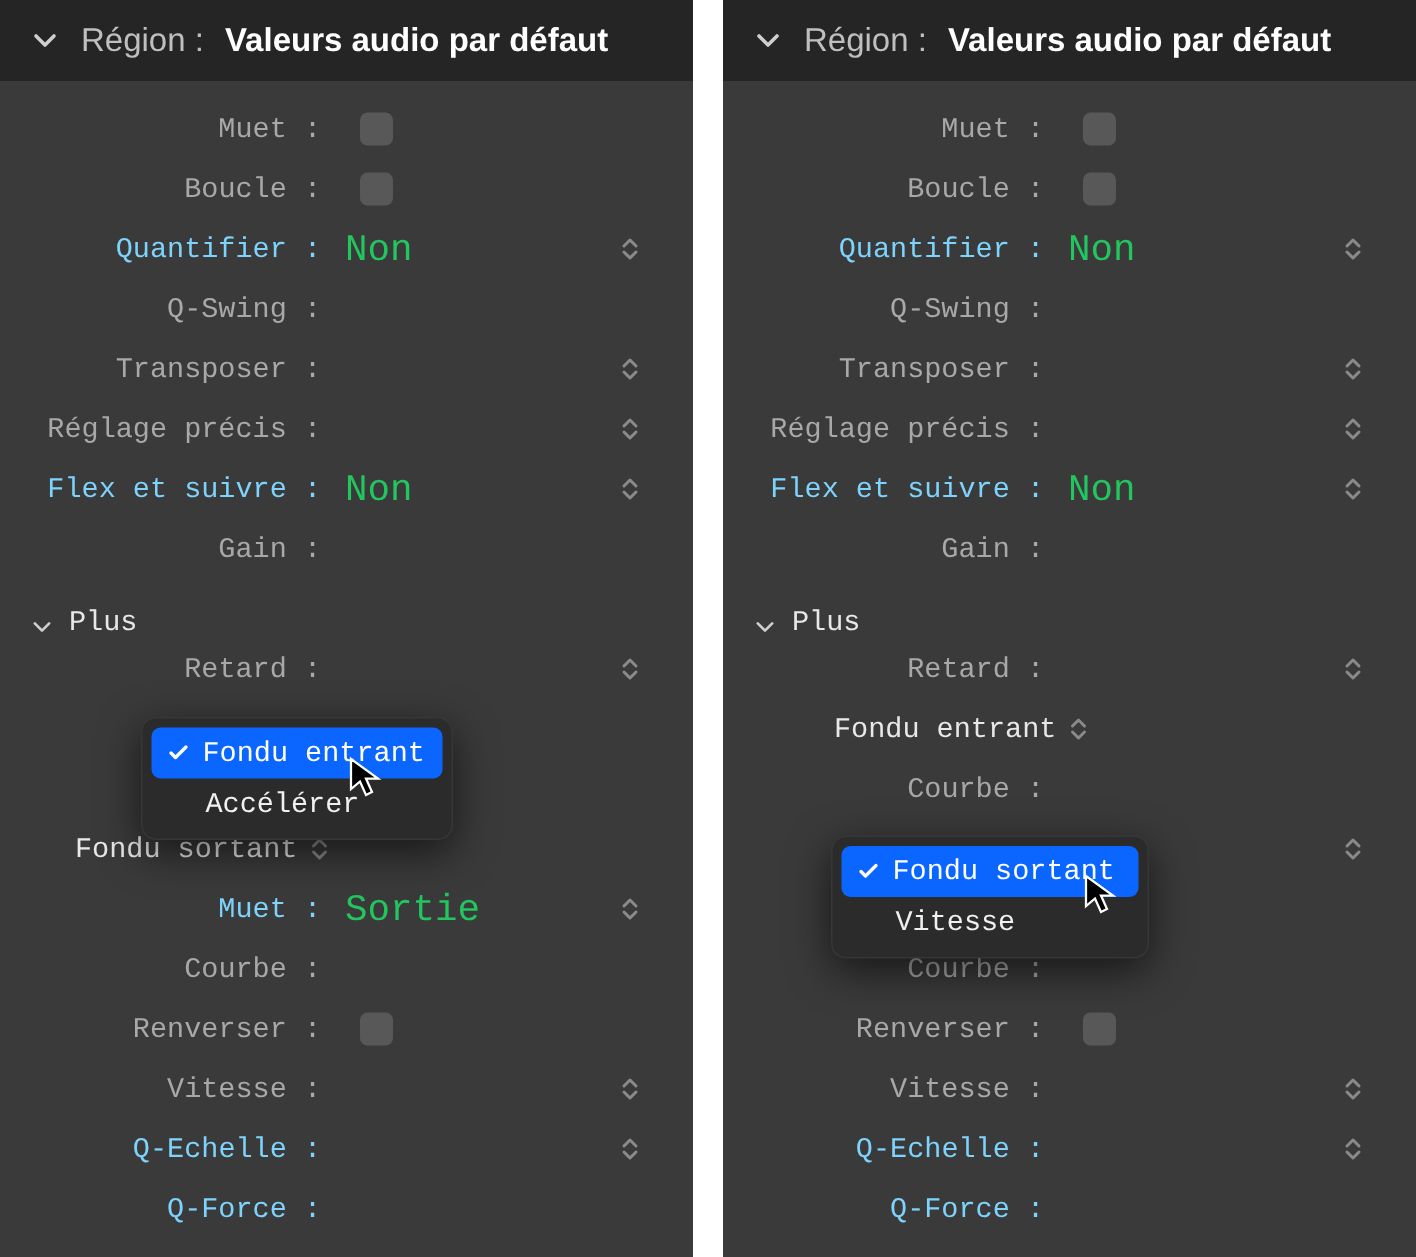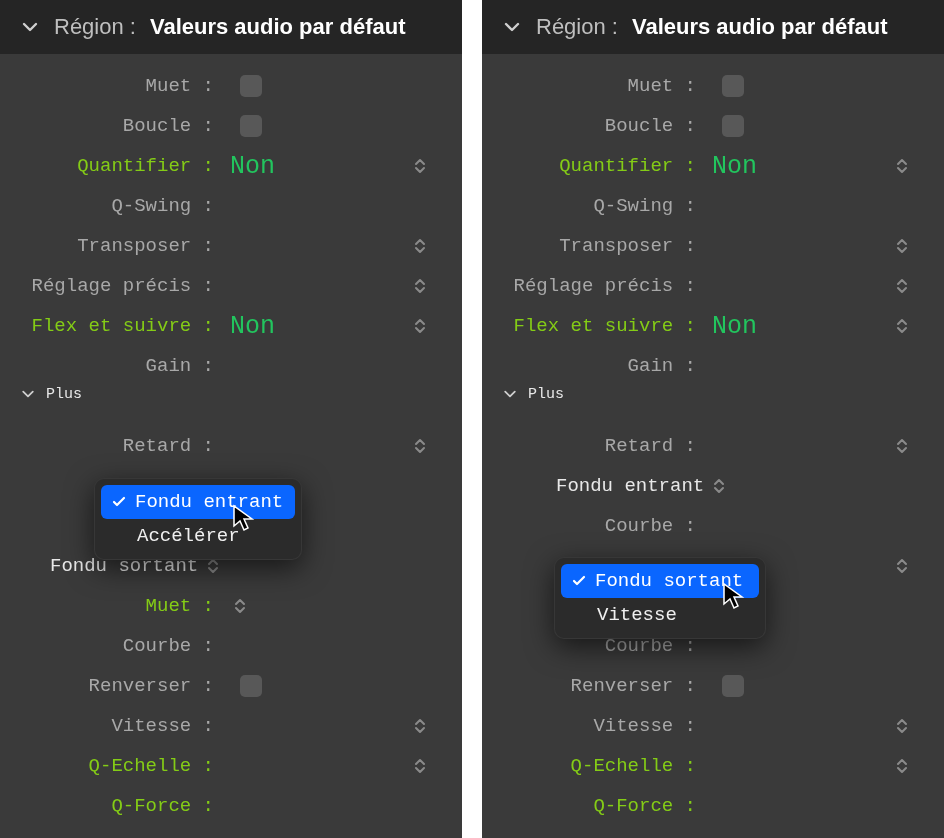--- a/index.html
+++ b/index.html
@@ -53,21 +53,21 @@
     display: flex;
     align-items: center;
   }
   .label {
     flex: 0 0 220px;
     text-align: right;
     color: #a8a8a8;
     font-size: 19px;
     padding-right: 6px;
   }
-  .label.bright { color: #84cc16; }
+  .label.bright { color: #7dd3fc; }
   .value {
     flex: 0 0 180px;
     text-align: center;
     padding-left: 10px;
     color: #22c55e;
     font-size: 25px;
     display: flex;
     align-items: center;
     gap: 8px;
   }
@@ -83,25 +83,25 @@
     width: 22px;
     height: 22px;
     border-radius: 5px;
     background: #585858;
     display: inline-block;
     margin-left: 10px;
   }
   .section-head {
     height: 40px;
     display: flex;
-    align-items: flex-start;
+    align-items: flex-end;
     padding-left: 20px;
     gap: 10px;
     color: #e8e8e8;
-    font-size: 15px;
+    font-size: 19px;
   }
   .inline-dd {
     display: inline-flex;
     align-items: center;
     gap: 8px;
     color: #e8e8e8;
     font-size: 19px;
   }
   
   .popup {
@@ -259,20 +259,21 @@
         <span class="inline-dd">
           <span>Fondu sortant</span>
           <svg width="14" height="20" viewBox="0 0 14 20">
               <path d="M3 8l4-4 4 4M3 12l4 4 4-4" fill="none" stroke="#8a8a8a" stroke-width="2" stroke-linecap="round" stroke-linejoin="round"></path>
             </svg>
         </span>
       </div>
 
       <div class="row">
         <div class="label bright">Muet :</div>
+        <div class="value">Sortie</div>
         <div class="stepper-col">
           <svg width="14" height="20" viewBox="0 0 14 20">
               <path d="M3 8l4-4 4 4M3 12l4 4 4-4" fill="none" stroke="#8a8a8a" stroke-width="2" stroke-linecap="round" stroke-linejoin="round"></path>
             </svg>
         </div>
       </div>
 
       <div class="row">
         <div class="label">Courbe :</div>
         <div class="value"></div>

